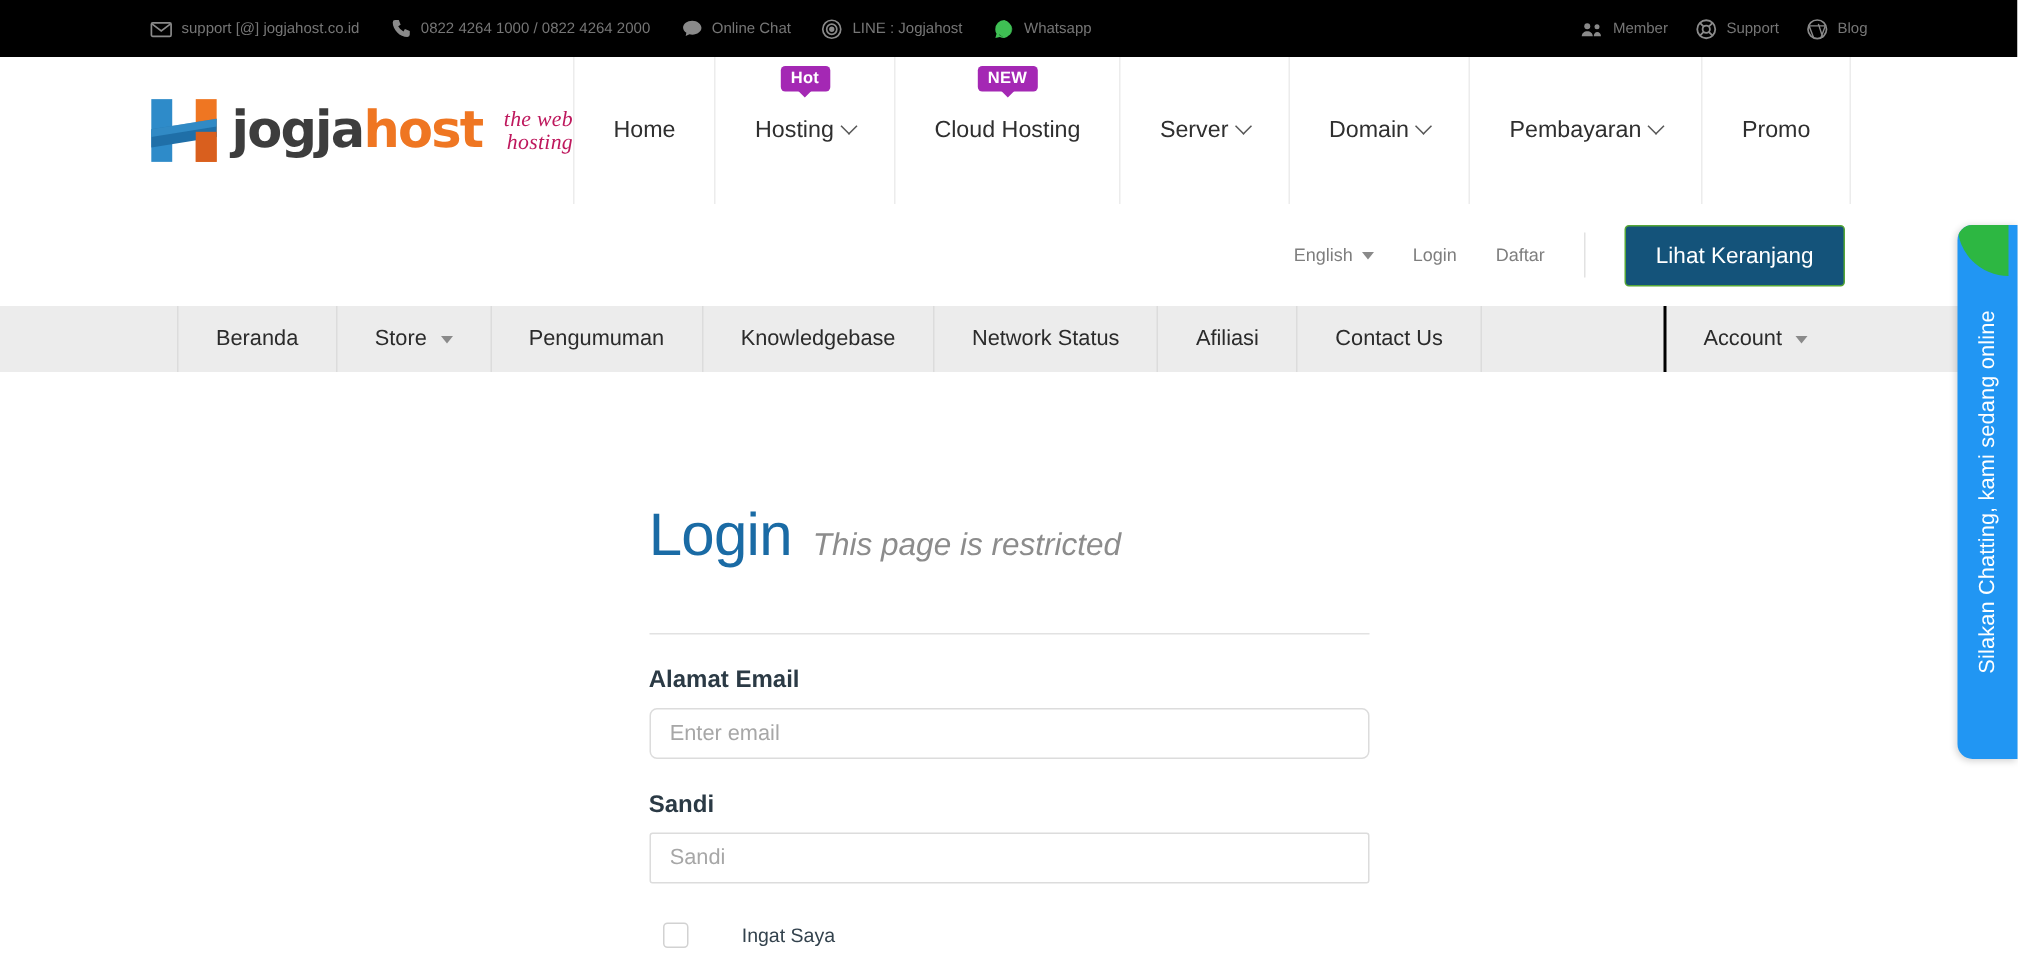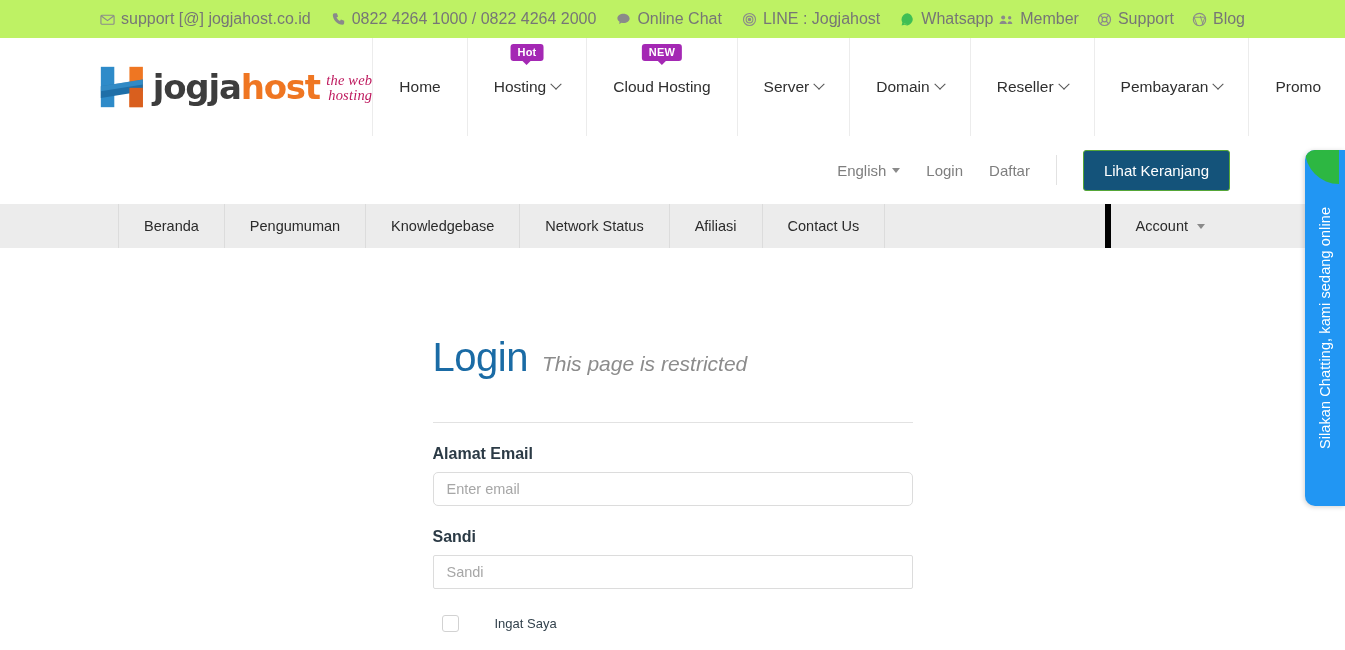--- a/index.html
+++ b/index.html
@@ -8,24 +8,24 @@
     width: 1345px; height: 650px;
     overflow: hidden;
     background: #ffffff;
     font-family: "Liberation Sans", sans-serif;
     -webkit-font-smoothing: antialiased;
   }
 
   
   .topbar {
     height: 38px;
-    background: #bef264;
-    display: flex;
-    align-items: center;
-    font-size: 16px;
+    background: #000000;
+    display: flex;
+    align-items: center;
+    font-size: 10px;
     color: #767676;
     position: relative;
   }
   .topbar-left { display: flex; align-items: center; margin-left: 100px; gap: 20px; }
   .topbar-right { display: flex; align-items: center; position: absolute; right: 100px; gap: 18px; }
   .tb-item { display: flex; align-items: center; gap: 6px; white-space: nowrap; cursor: pointer; }
   .tb-ico { display: inline-flex; width: 15px; height: 15px; align-items: center; justify-content: center; color: #8a8a8a; }
   .tb-ico svg { display: block; }
   .ico-wa { color: #3fbf54; }
 
@@ -120,21 +120,21 @@
   .accountrow {
     height: 68px;
     display: flex;
     align-items: center;
     justify-content: flex-end;
     padding-right: 115px;
     background: #fff;
     gap: 0;
   }
   .ar-link {
-    font-size: 15px;
+    font-size: 12px;
     color: #7e7e7e;
     margin-left: 26px;
     cursor: pointer;
     display: inline-flex;
     align-items: center;
     gap: 6px;
   }
   .tri-down {
     width: 0; height: 0;
     border-left: 4.5px solid transparent;
@@ -186,21 +186,21 @@
   .sub-item:first-child { border-left: 1px solid #dcdcdc; }
   .subnav-right {
     position: absolute;
     right: 0;
     top: 0;
     height: 100%;
     display: flex;
     align-items: stretch;
     margin-right: 115px;
   }
-  .subnav-right .sub-item { border-right: none; border-left: 6px solid #000000; }
+  .subnav-right .sub-item { border-right: none; border-left: 2px solid #000000; }
 
   
   .content {
     padding-top: 62px;
     display: flex;
     justify-content: center;
   }
   .login-card { width: 480px; }
   .page-head {
     display: flex;
@@ -452,26 +452,20 @@
         </span>
     </div>
     <div class="nav-item">
       <span class="nav-label">
           <span>Domain</span>
           <i class="caret-down"></i>
         </span>
     </div>
     <div class="nav-item">
       <span class="nav-label">
-          <span>Reseller</span>
-          <i class="caret-down"></i>
-        </span>
-    </div>
-    <div class="nav-item">
-      <span class="nav-label">
           <span>Pembayaran</span>
           <i class="caret-down"></i>
         </span>
     </div>
     <div class="nav-item">
       <span class="nav-label">
           <span>Promo</span>
         </span>
     </div>
   </nav>
@@ -491,20 +485,24 @@
   <div class="ar-sep"></div>
   <button class="cart-btn">Lihat Keranjang</button>
 </div>
 
 <div class="subnav">
   <div class="subnav-inner">
     <div class="sub-item">
       <span>Beranda</span>
     </div>
     <div class="sub-item">
+      <span>Store</span>
+      <i class="tri-down"></i>
+    </div>
+    <div class="sub-item">
       <span>Pengumuman</span>
     </div>
     <div class="sub-item">
       <span>Knowledgebase</span>
     </div>
     <div class="sub-item">
       <span>Network Status</span>
     </div>
     <div class="sub-item">
       <span>Afiliasi</span>

